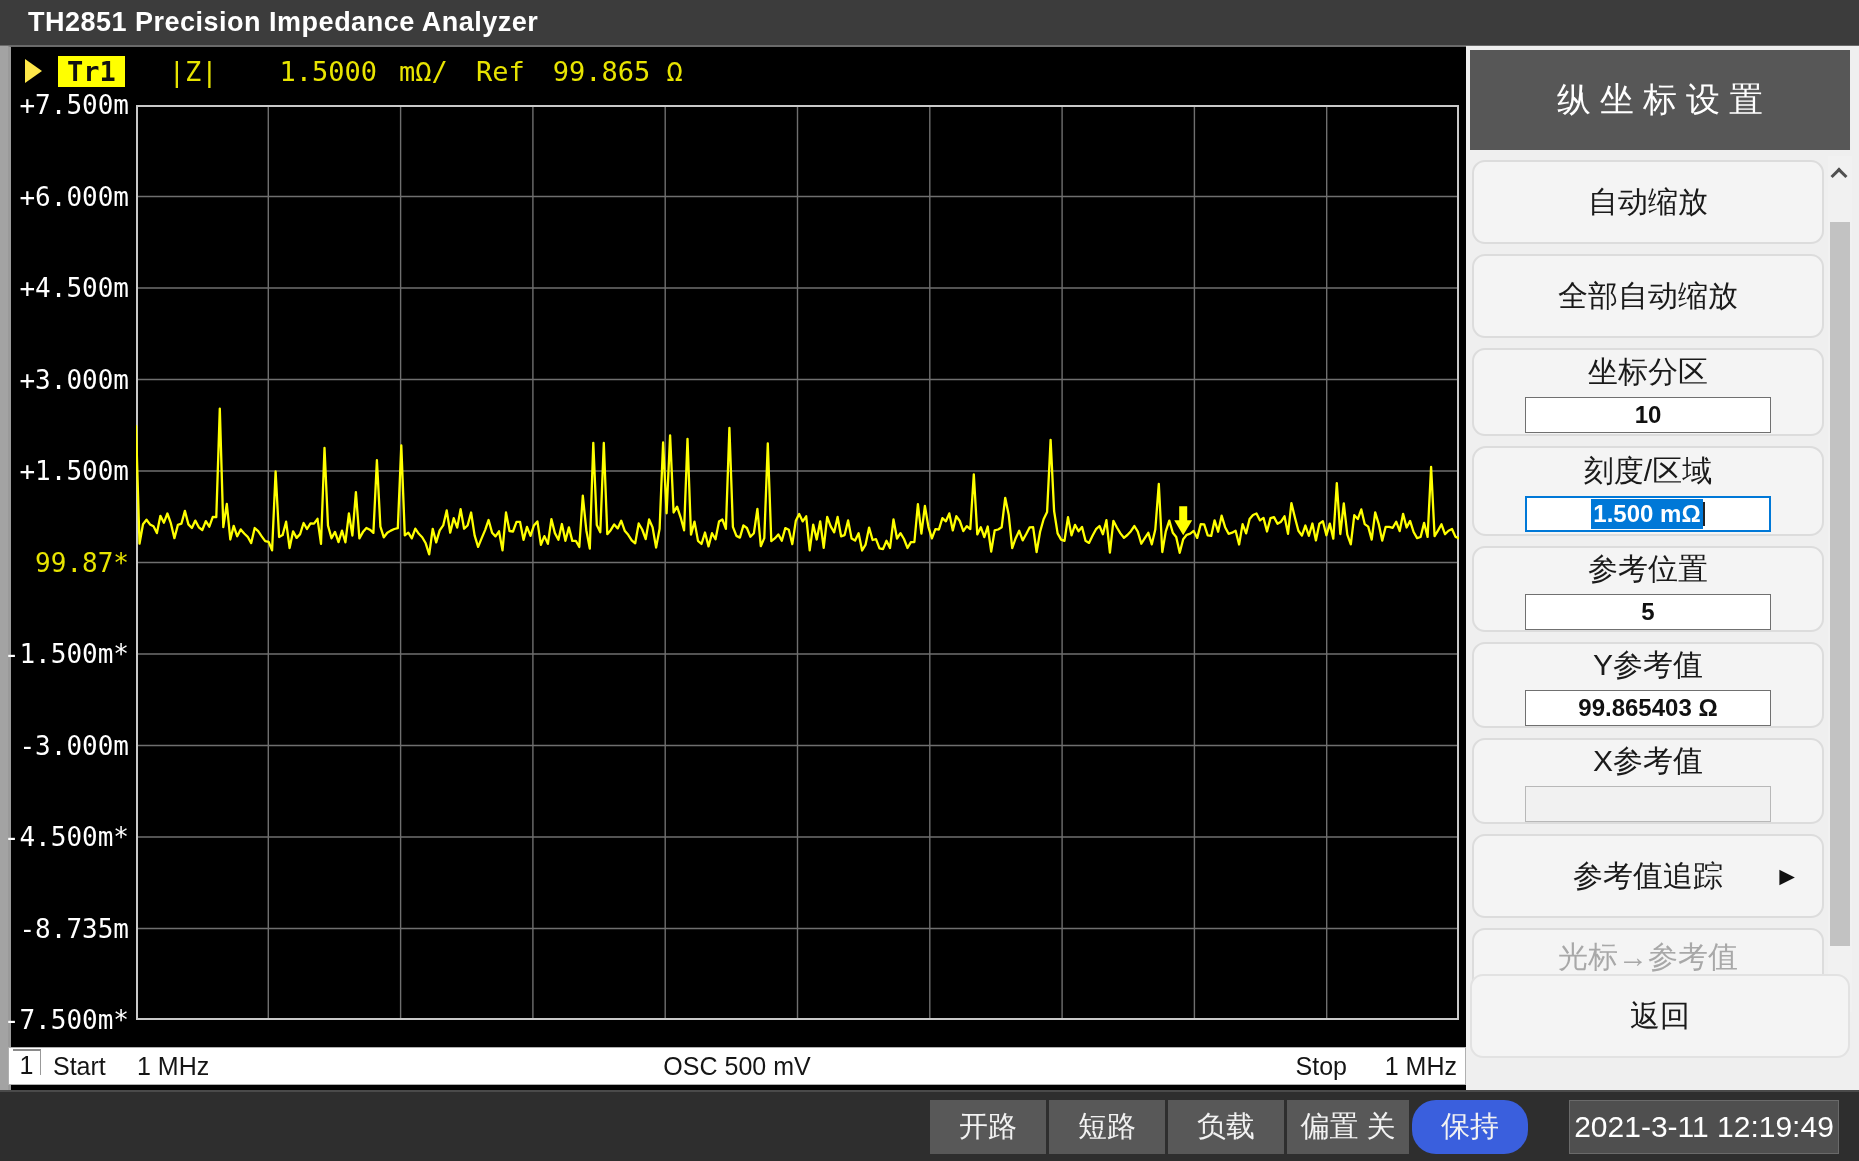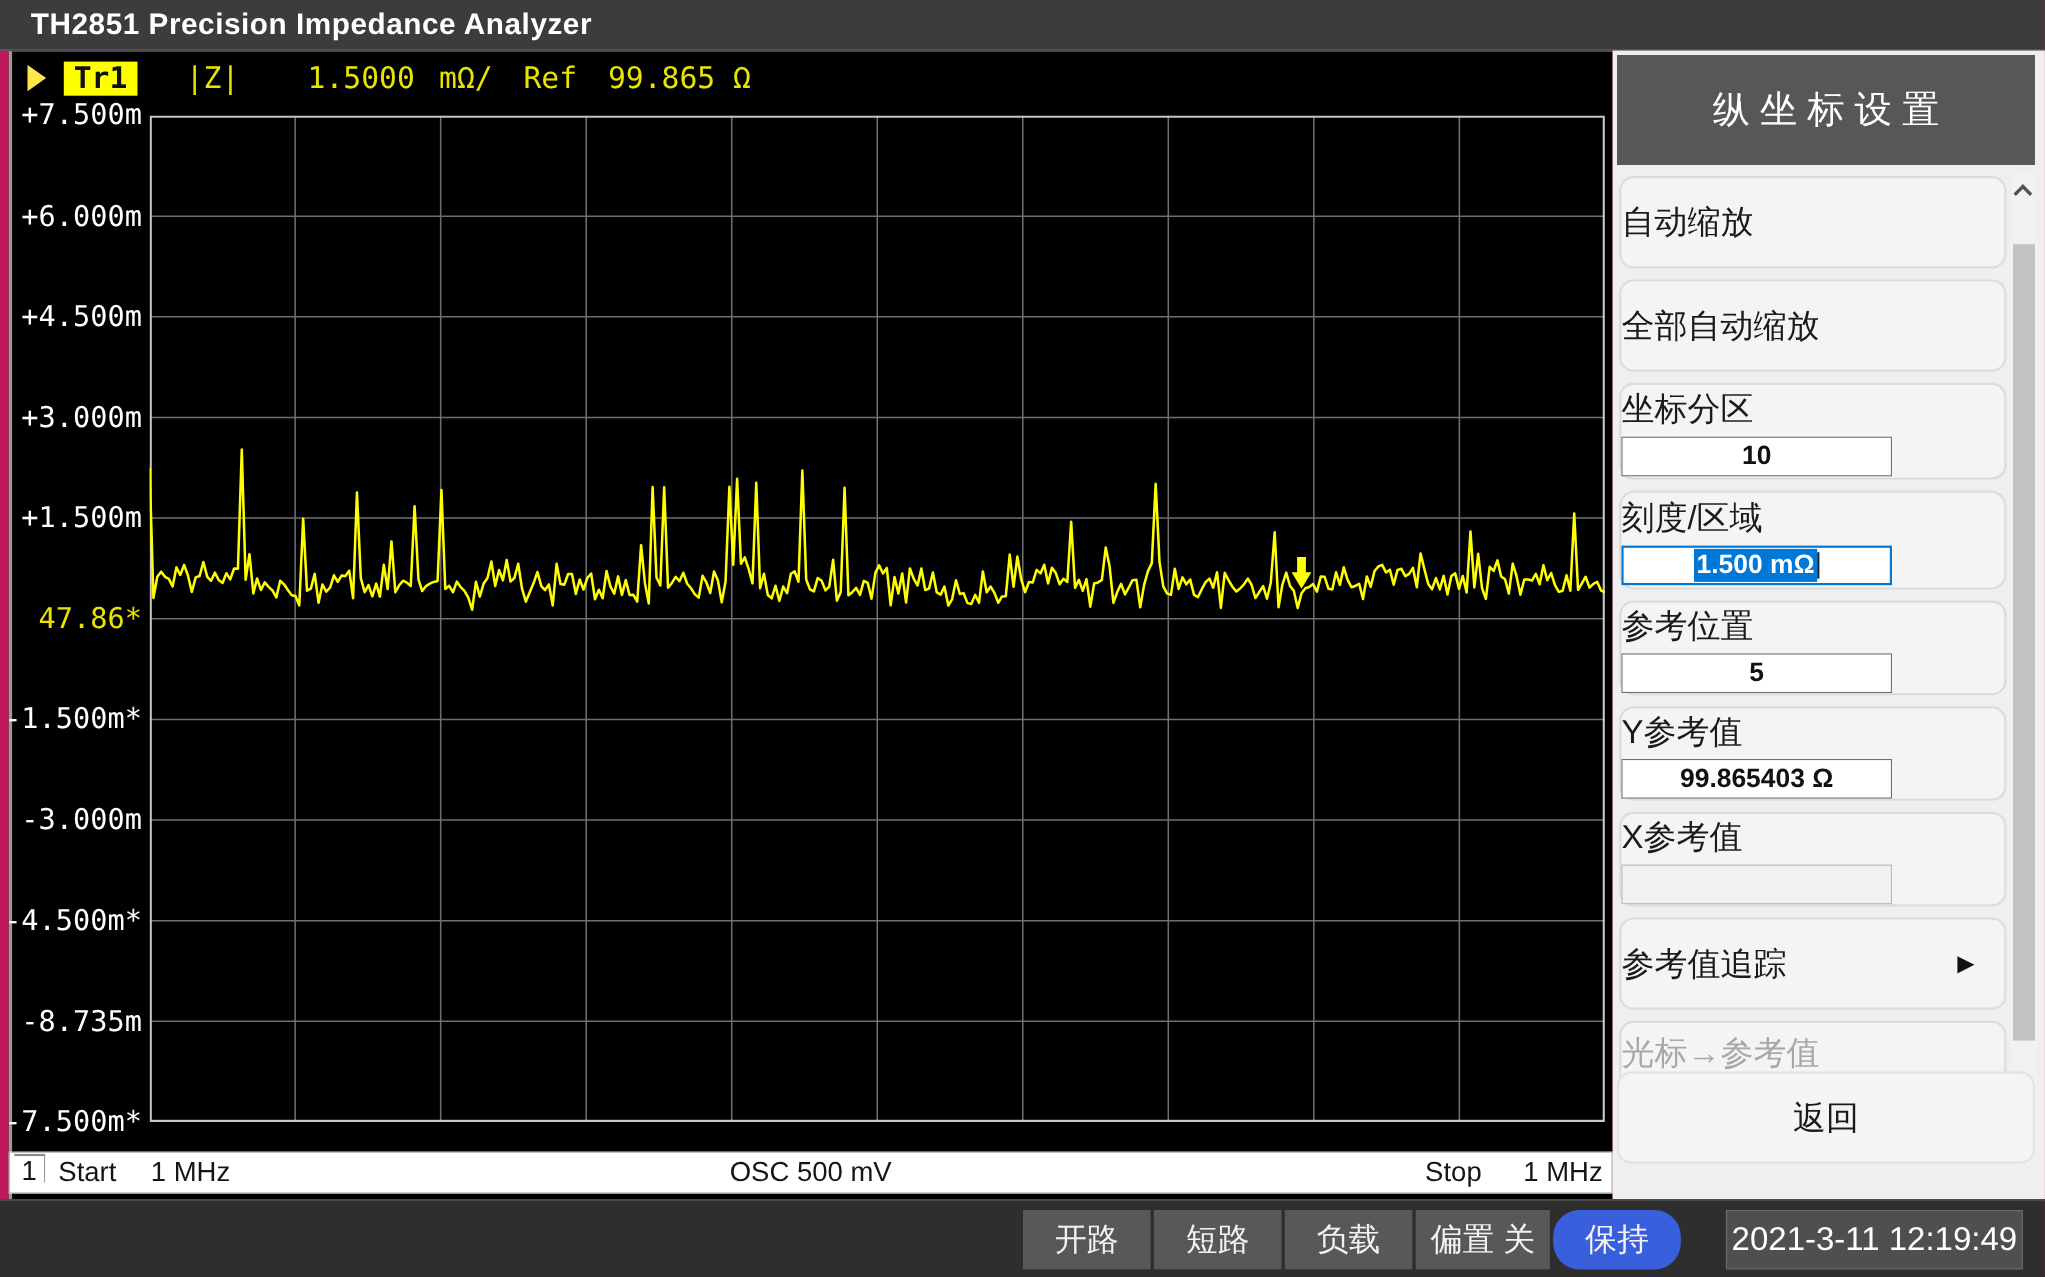--- a/index.html
+++ b/index.html
@@ -1,18 +1,18 @@
 <!DOCTYPE html>
 <html><head>
 <meta charset="utf-8">
 <style>
   * { margin:0; padding:0; box-sizing:border-box; }
   html,body { width:1859px; height:1161px; background:#c8c8c8; overflow:hidden;
               font-family:"Liberation Sans", sans-serif; }
-  .screen { position:absolute; left:0; top:0; width:1859px; height:1161px; background:#be185d; }
+  .screen { position:absolute; left:0; top:0; width:1859px; height:1161px; background:#a3a3a3; }
 
   
   .titlebar { position:absolute; left:0; top:0; width:1859px; height:46px;
               background:#3c3c3c; border-bottom:1px solid #6a6a6a; }
   .titlebar .t { position:absolute; left:28px; top:7px; color:#ffffff; font-size:27px;
                  font-weight:600; letter-spacing:0.5px; }
 
   
   .plot-panel { position:absolute; left:8px; top:46px; width:1458px; height:1138px;
                 background:#000; border-left:3px solid #9a9a9a; border-top:1px solid #6a6a6a; }
@@ -47,21 +47,21 @@
   .fs-stopval { position:absolute; right:8px; top:4px; }
 
   
   .side-panel { position:absolute; left:1466px; top:46px; width:393px; height:1044px;
                 background:#efefef; overflow:hidden; }
   .sp-header { position:absolute; left:4px; top:4px; width:380px; height:100px; background:#575757;
                color:#fff; font-size:34px; letter-spacing:9px; display:flex; align-items:center;
                justify-content:center; padding-left:9px; }
   .sp-btn { position:absolute; left:6px; width:352px; background:#f4f4f4;
             border:2px solid #dcdcdc; border-radius:13px; color:#1a1a1a;
-            display:flex; flex-direction:column; align-items:flex-start; justify-content:center; }
+            display:flex; flex-direction:column; align-items:center; justify-content:center; }
   .sp-btn .lbl { font-size:30px; }
   .sp-btn.disabled .lbl { color:#a8a8a8; }
   .sp-input { width:246px; height:36px; background:#fff; border:1px solid #707070;
               display:flex; align-items:center; justify-content:center;
               font-size:24px; font-weight:bold; color:#111; margin-top:4px; }
   .sp-input.selected { border:2px solid #0078d7; }
   .sp-input.selected .sel { background:#0078d7; color:#fff; padding:1px 2px; }
   .sp-input.selected .caret { display:inline-block; width:2px; height:24px; background:#222; }
   .sp-input.empty { background:#f1f1f1; border:1px solid #b8b8b8; width:246px; height:36px; }
   .sp-arrow { position:absolute; right:22px; top:50%; transform:translateY(-50%);
@@ -108,21 +108,21 @@
       <span class="th-scaleunit">mΩ/</span>
       <span class="th-reflabel">Ref</span>
       <span class="th-refval">99.865 Ω</span>
     </div>
     <div class="ylabels" id="ylabels">
         <div class="ylab" style="top: 58px;">+7.500m</div>
         <div class="ylab" style="top: 149.5px;">+6.000m</div>
         <div class="ylab" style="top: 241px;">+4.500m</div>
         <div class="ylab" style="top: 332.5px;">+3.000m</div>
         <div class="ylab" style="top: 424px;">+1.500m</div>
-        <div class="ylab ref" style="top: 515.5px;">47.86*</div>
+        <div class="ylab ref" style="top: 515.5px;">99.87*</div>
         <div class="ylab" style="top: 607px;">-1.500m*</div>
         <div class="ylab" style="top: 698.5px;">-3.000m</div>
         <div class="ylab" style="top: 790px;">-4.500m*</div>
         <div class="ylab" style="top: 881.5px;">-8.735m</div>
         <div class="ylab" style="top: 973px;">-7.500m*</div>
       </div>
     <svg id="plot-svg" class="plot-svg" width="1323" height="915" viewBox="0 0 1323 915">
         <line x1="132.3" y1="0" x2="132.3" y2="915" stroke="#6f6f6f" stroke-width="1.4"></line>
         <line x1="264.6" y1="0" x2="264.6" y2="915" stroke="#6f6f6f" stroke-width="1.4"></line>
         <line x1="396.90000000000003" y1="0" x2="396.90000000000003" y2="915" stroke="#6f6f6f" stroke-width="1.4"></line>

